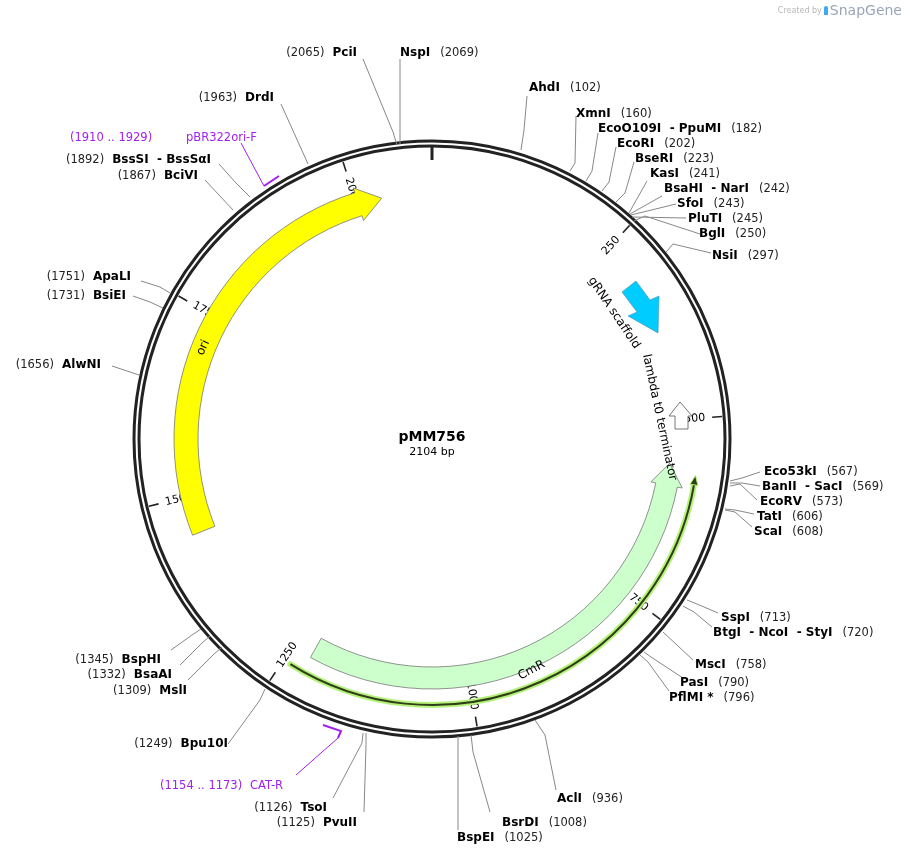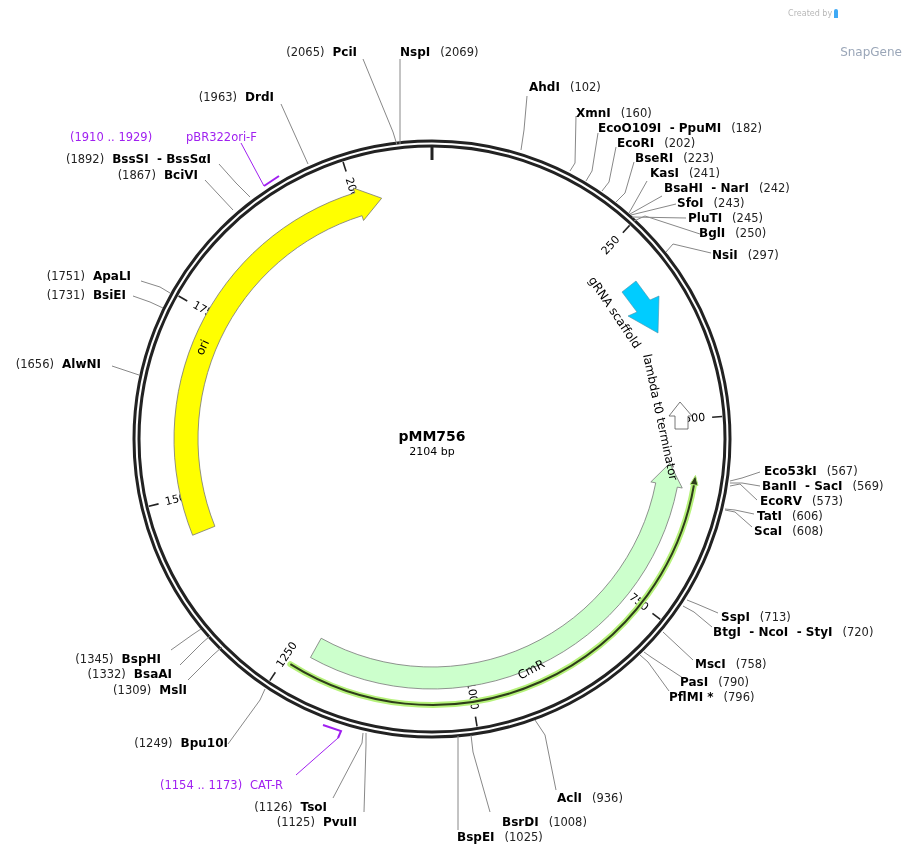--- a/index.html
+++ b/index.html
@@ -1,19 +1,19 @@
 <!DOCTYPE html>
 <html><head>
 <meta charset="utf-8">
 <style>
   html, body { margin: 0; padding: 0; background: #ffffff; }
   body { width: 910px; height: 855px; position: relative; overflow: hidden; font-family: "DejaVu Sans", "Liberation Sans", sans-serif; }
   #map { position: absolute; left: 0; top: 0; }
-  .credit { position: absolute; right: 8px; top: 9px; font-size: 8px; color: #b8b8b8; display: flex; align-items: flex-start; gap: 2px; }
-  .credit .brand { color: #9aa6b8; font-size: 12px; margin-top: 36px; }
+  .credit { position: absolute; right: 8px; top: 2px; font-size: 8px; color: #b8b8b8; display: flex; align-items: center; gap: 2px; }
+  .credit .brand { color: #9aa6b8; font-size: 14px; }
   .credit .logo { display: inline-block; width: 4px; height: 9px; background: #3fa9f5; border-radius: 2px 2px 0 0; }
   .enz-name { font-weight: bold; font-size: 12px; fill: #000; }
   .enz-pos { font-size: 11.5px; fill: #222; }
   .primer-label { font-size: 11.5px; fill: #a020f0; }
   .tick-label { font-size: 11px; fill: #000; }
   .feat-label { font-size: 12px; fill: #000; }
   .title { font-weight: bold; font-size: 14px; fill: #000; }
   .subtitle { font-size: 11px; fill: #000; }
   .leader { stroke: #888; stroke-width: 1; fill: none; }
 </style>

